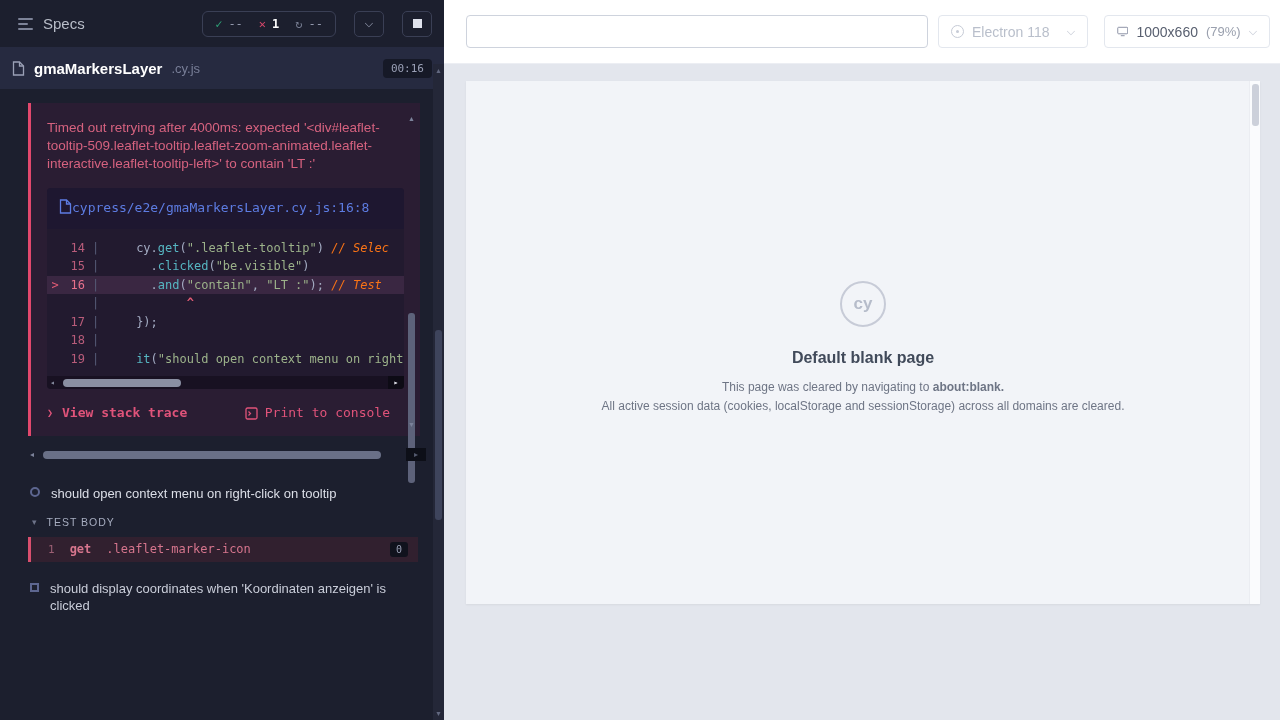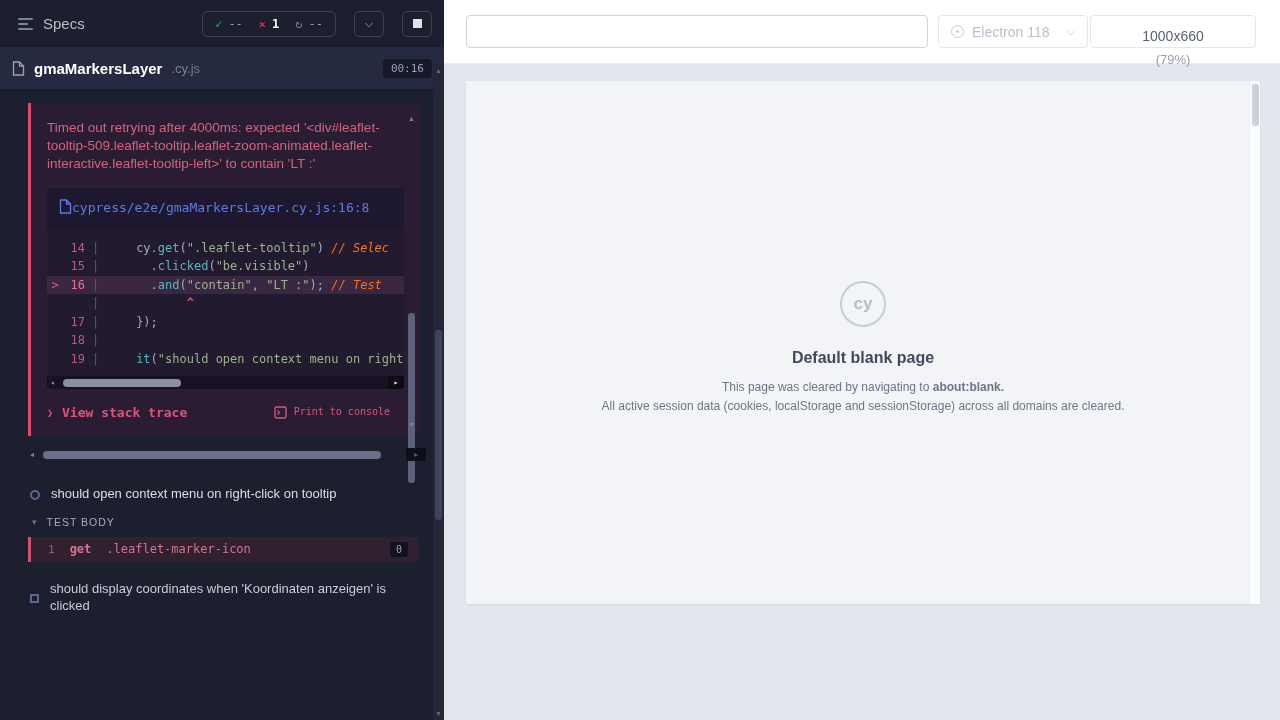--- a/index.html
+++ b/index.html
@@ -69,35 +69,35 @@
   .cf-hscroll { height:13px; background:#181122; position:relative; margin-top:4px; }
   .cf-hscroll .h-arrow-l { position:absolute; left:3px; top:0; color:#8a90a4; font-size:8px; line-height:13px; }
   .cf-hscroll .h-thumb { position:absolute; left:16px; top:2.5px; width:118px; height:8px; background:#8a8fa2; border-radius:4px; cursor:pointer; }
   .cf-hscroll .h-endblock { position:absolute; right:0; top:0; width:16px; height:13px; background:#0d0b15;
                             color:#e8eaf2; font-size:8px; line-height:13px; text-align:center; }
 
   .error-actions { display:flex; justify-content:space-between; align-items:center; margin-top:16px;
                    padding-right:14px; font-family:"DejaVu Sans Mono", monospace; }
   .stack-link { color:#e0537a; font-size:13px; font-weight:bold; display:flex; gap:9px; align-items:center; cursor:pointer; }
   .stack-chevron { font-size:10px; }
-  .print-link { color:#e0537a; font-size:10px; display:flex; gap:7px; align-items:flex-start; cursor:pointer; }
+  .print-link { color:#e0537a; font-size:13px; display:flex; gap:7px; align-items:flex-end; cursor:pointer; }
 
   .err-scroll { position:absolute; right:4px; top:12px; bottom:8px; width:9px; }
   .err-scroll .arr { position:absolute; left:0; width:9px; text-align:center; color:#7c829a; font-size:7px; }
   .err-scroll .arr.up { top:0; } .err-scroll .arr.dn { bottom:0; }
   .err-scroll .v-thumb { position:absolute; left:1px; top:198px; height:170px; width:7px; background:#5d627a; border-radius:3px; cursor:pointer; }
 
   .rep-hscroll { margin:5px 24px 0 30px; height:13px; position:relative; }
   .rep-hscroll .h-arrow-l { position:absolute; left:0; top:0; color:#7c829a; font-size:8px; line-height:13px; }
   .rep-hscroll .h-thumb { position:absolute; left:13px; top:2.5px; width:338px; height:8px; background:#6a7087; border-radius:4px; cursor:pointer; }
   .rep-hscroll .h-endblock { position:absolute; right:-6px; top:0; width:20px; height:13px; background:#0d0f18;
                              color:#555b70; font-size:8px; line-height:13px; text-align:center; }
 
   .tests { margin-top:16px; }
-  .test { display:flex; gap:11px; padding:8px 30px 6px 30px; align-items:center;
+  .test { display:flex; gap:11px; padding:8px 30px 6px 30px; align-items:flex-start;
           font-size:13px; color:#dcdfe8; cursor:pointer; }
   .icon-running { width:10px; height:10px; border:2px solid #5d6690; border-radius:50%; margin-top:2px; flex-shrink:0; }
   .icon-boxtest { width:9px; height:9px; border:2px solid #5d6690; margin-top:3px; flex-shrink:0; }
   .test .label { line-height:1.35; }
   .test2 .label { max-width:352px; color:#c9cdd9; }
 
   .test-body-hdr { display:flex; gap:9px; align-items:center; padding:7px 14px 7px 32px;
                    color:#a7adc0; font-size:10.5px; letter-spacing:1px; cursor:pointer; }
   .tb-chevron { color:#6d7389; font-size:9px; }
 
@@ -122,21 +122,21 @@
   .url-input { width:462px; height:33px; border:1px solid #ced3dd; border-radius:4px;
                background:#fff; padding:0 10px; font-size:13px; color:#444a57; outline:none; }
   .dd { height:33px; border:1px solid #e3e7ee; border-radius:4px; background:#fff;
         display:flex; align-items:center; gap:8px; padding:4px 12px; cursor:pointer;text-align:center; }
   .electron-dd { margin-left:10px; width:150px; color:#b9bfcb; font-size:14px; }
   .electron-icon { width:13px; height:13px; border:1.5px solid #c6cbd6; border-radius:50%;
                    position:relative; flex-shrink:0; }
   .electron-icon::after { content:""; position:absolute; left:3.5px; top:3.5px; width:3px; height:3px;
                           border-radius:50%; background:#c6cbd6; }
   .dd-chevron { margin-left:auto; color:#c6cbd6; font-size:11px; }
-  .viewport-dd { margin-left:2px; width:166px; color:#596070; font-size:14px;flex-direction:column; }
+  .viewport-dd { margin-left:16px; width:166px; color:#596070; font-size:14px; }
   .vp-size { color:#596070; }
   .vp-scale { color:#9aa0ae; font-size:13px; }
 
   .aut { flex:1; padding:17px 20px 0 22px; }
   .aut-page { width:794px; height:523px; background:#f2f4f8; position:relative;
               box-shadow:0 1px 2px rgba(0,0,0,0.06); }
   .page-scroll { position:absolute; right:0; top:0; bottom:0; width:11px; background:#fafbfd; border-left:1px solid #ebedf2; }
   .page-scroll .v-thumb { position:absolute; top:3px; right:1.5px; width:7px; height:42px; background:#ccd0da; border-radius:3px; cursor:pointer; }
 
   .blank-msg { padding-top:200px; text-align:center; }

